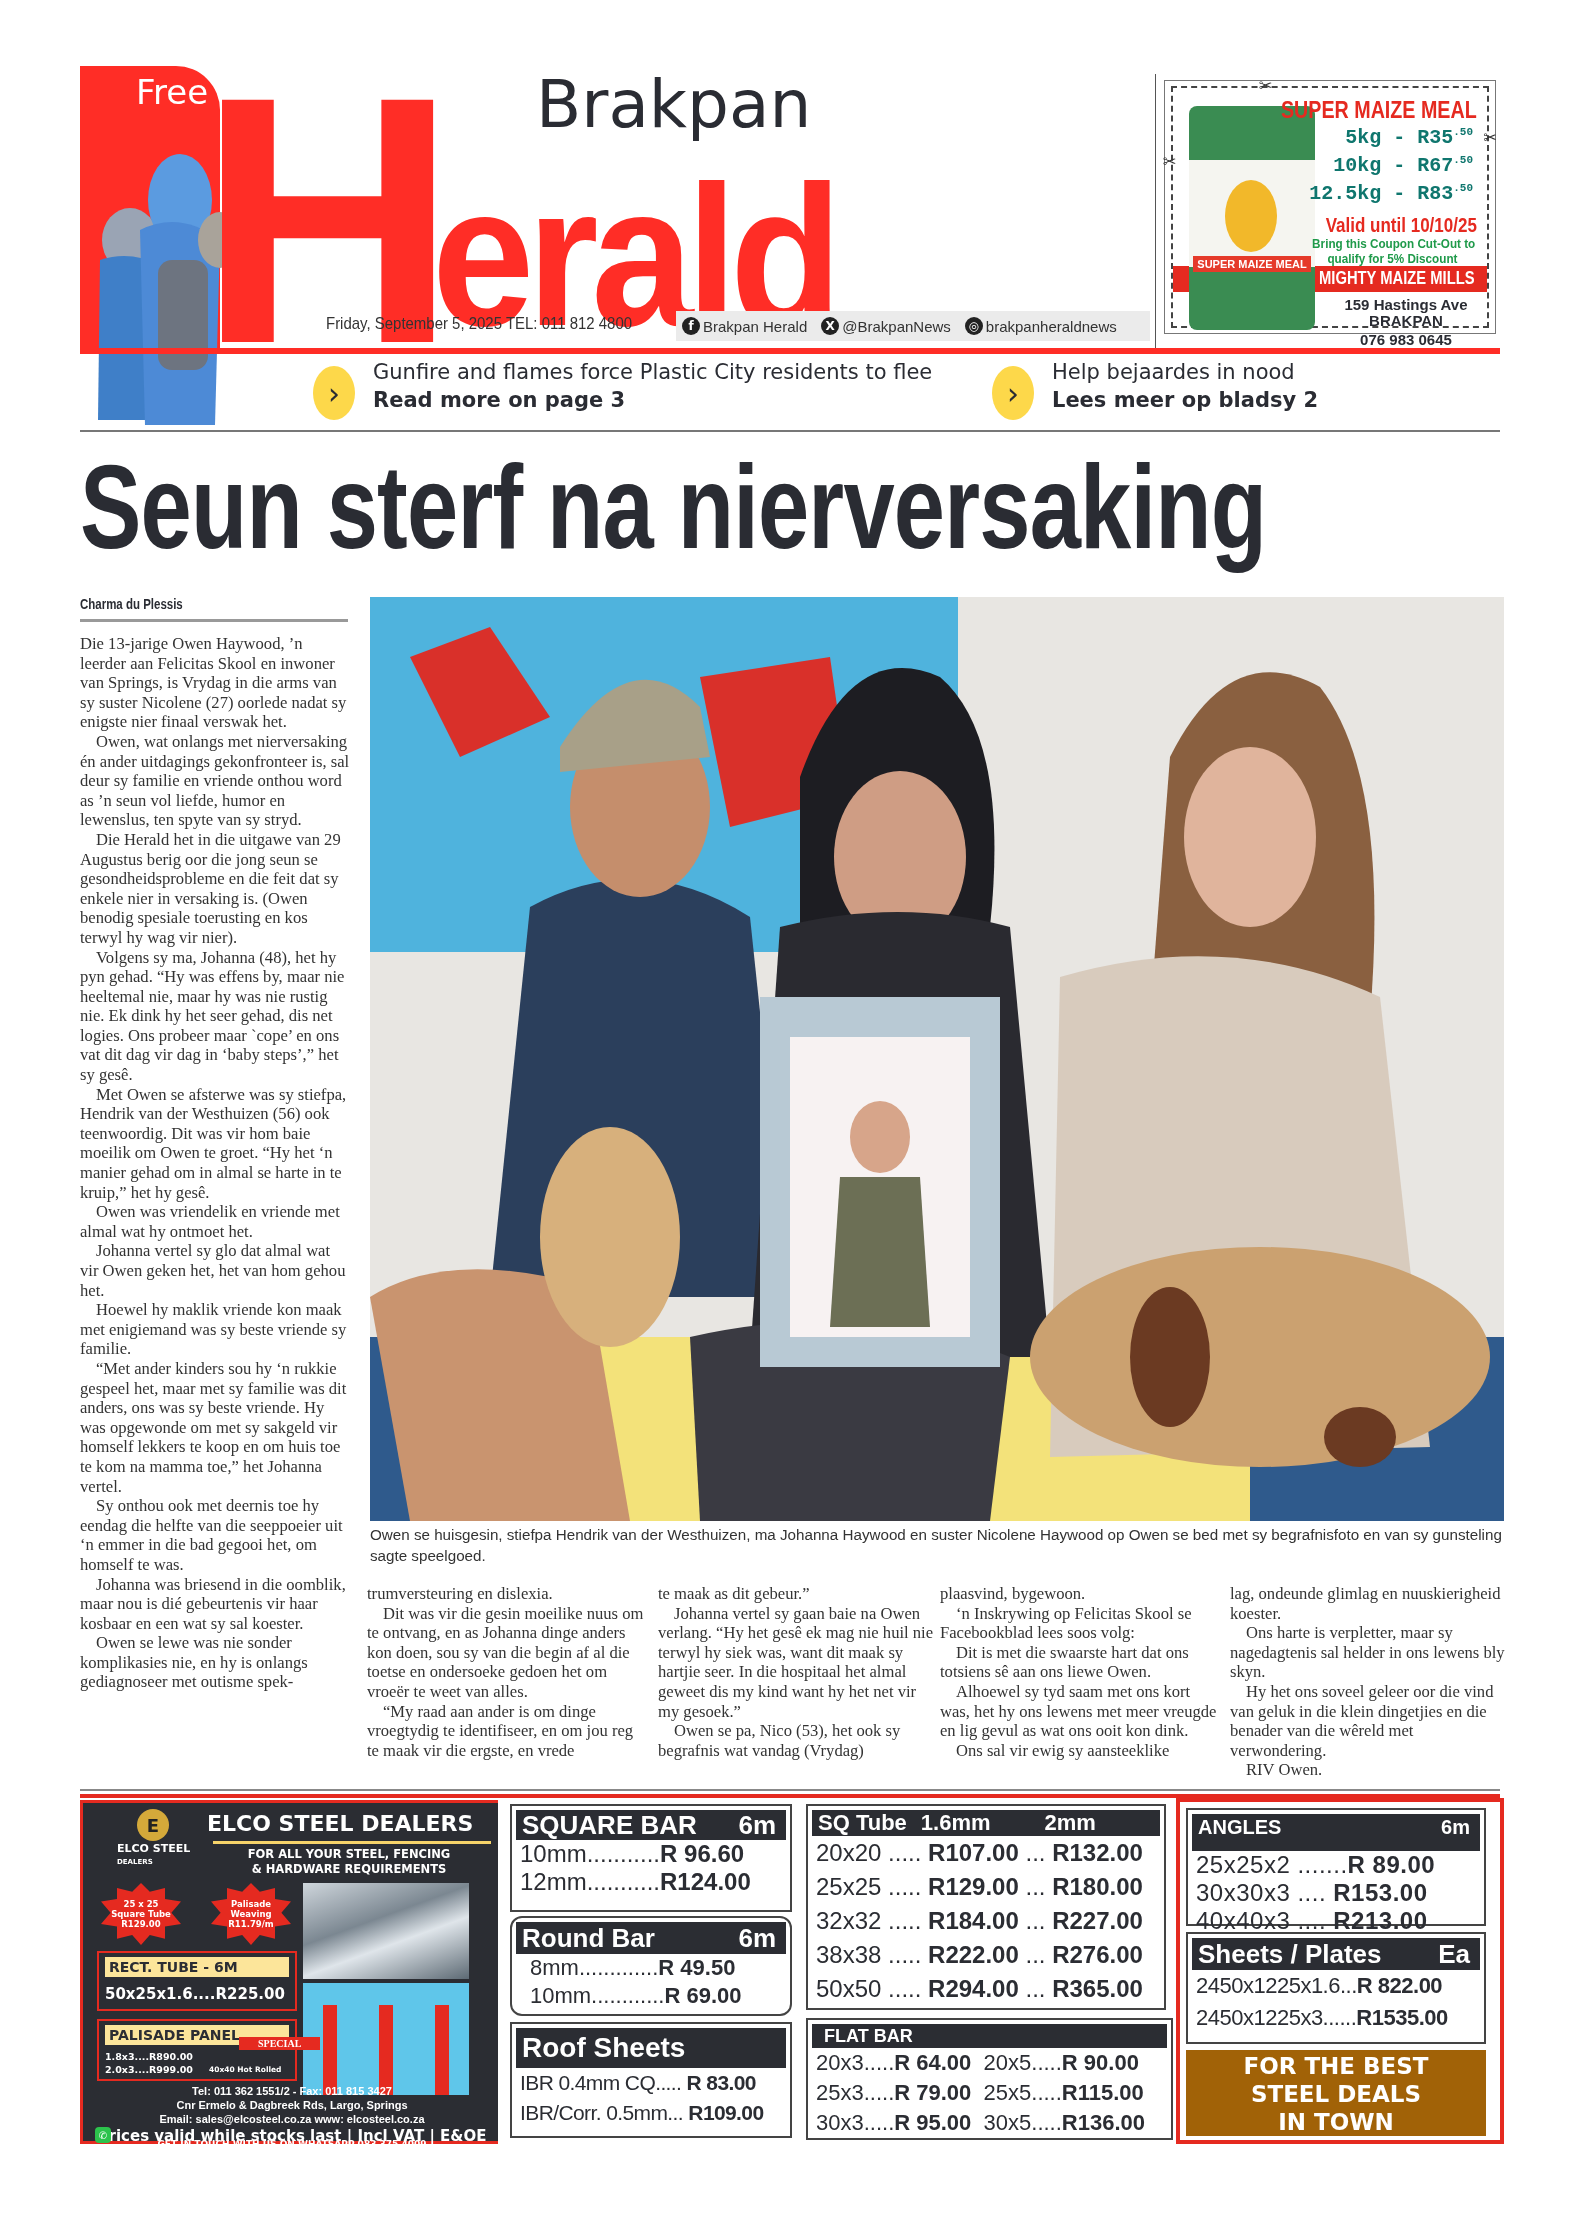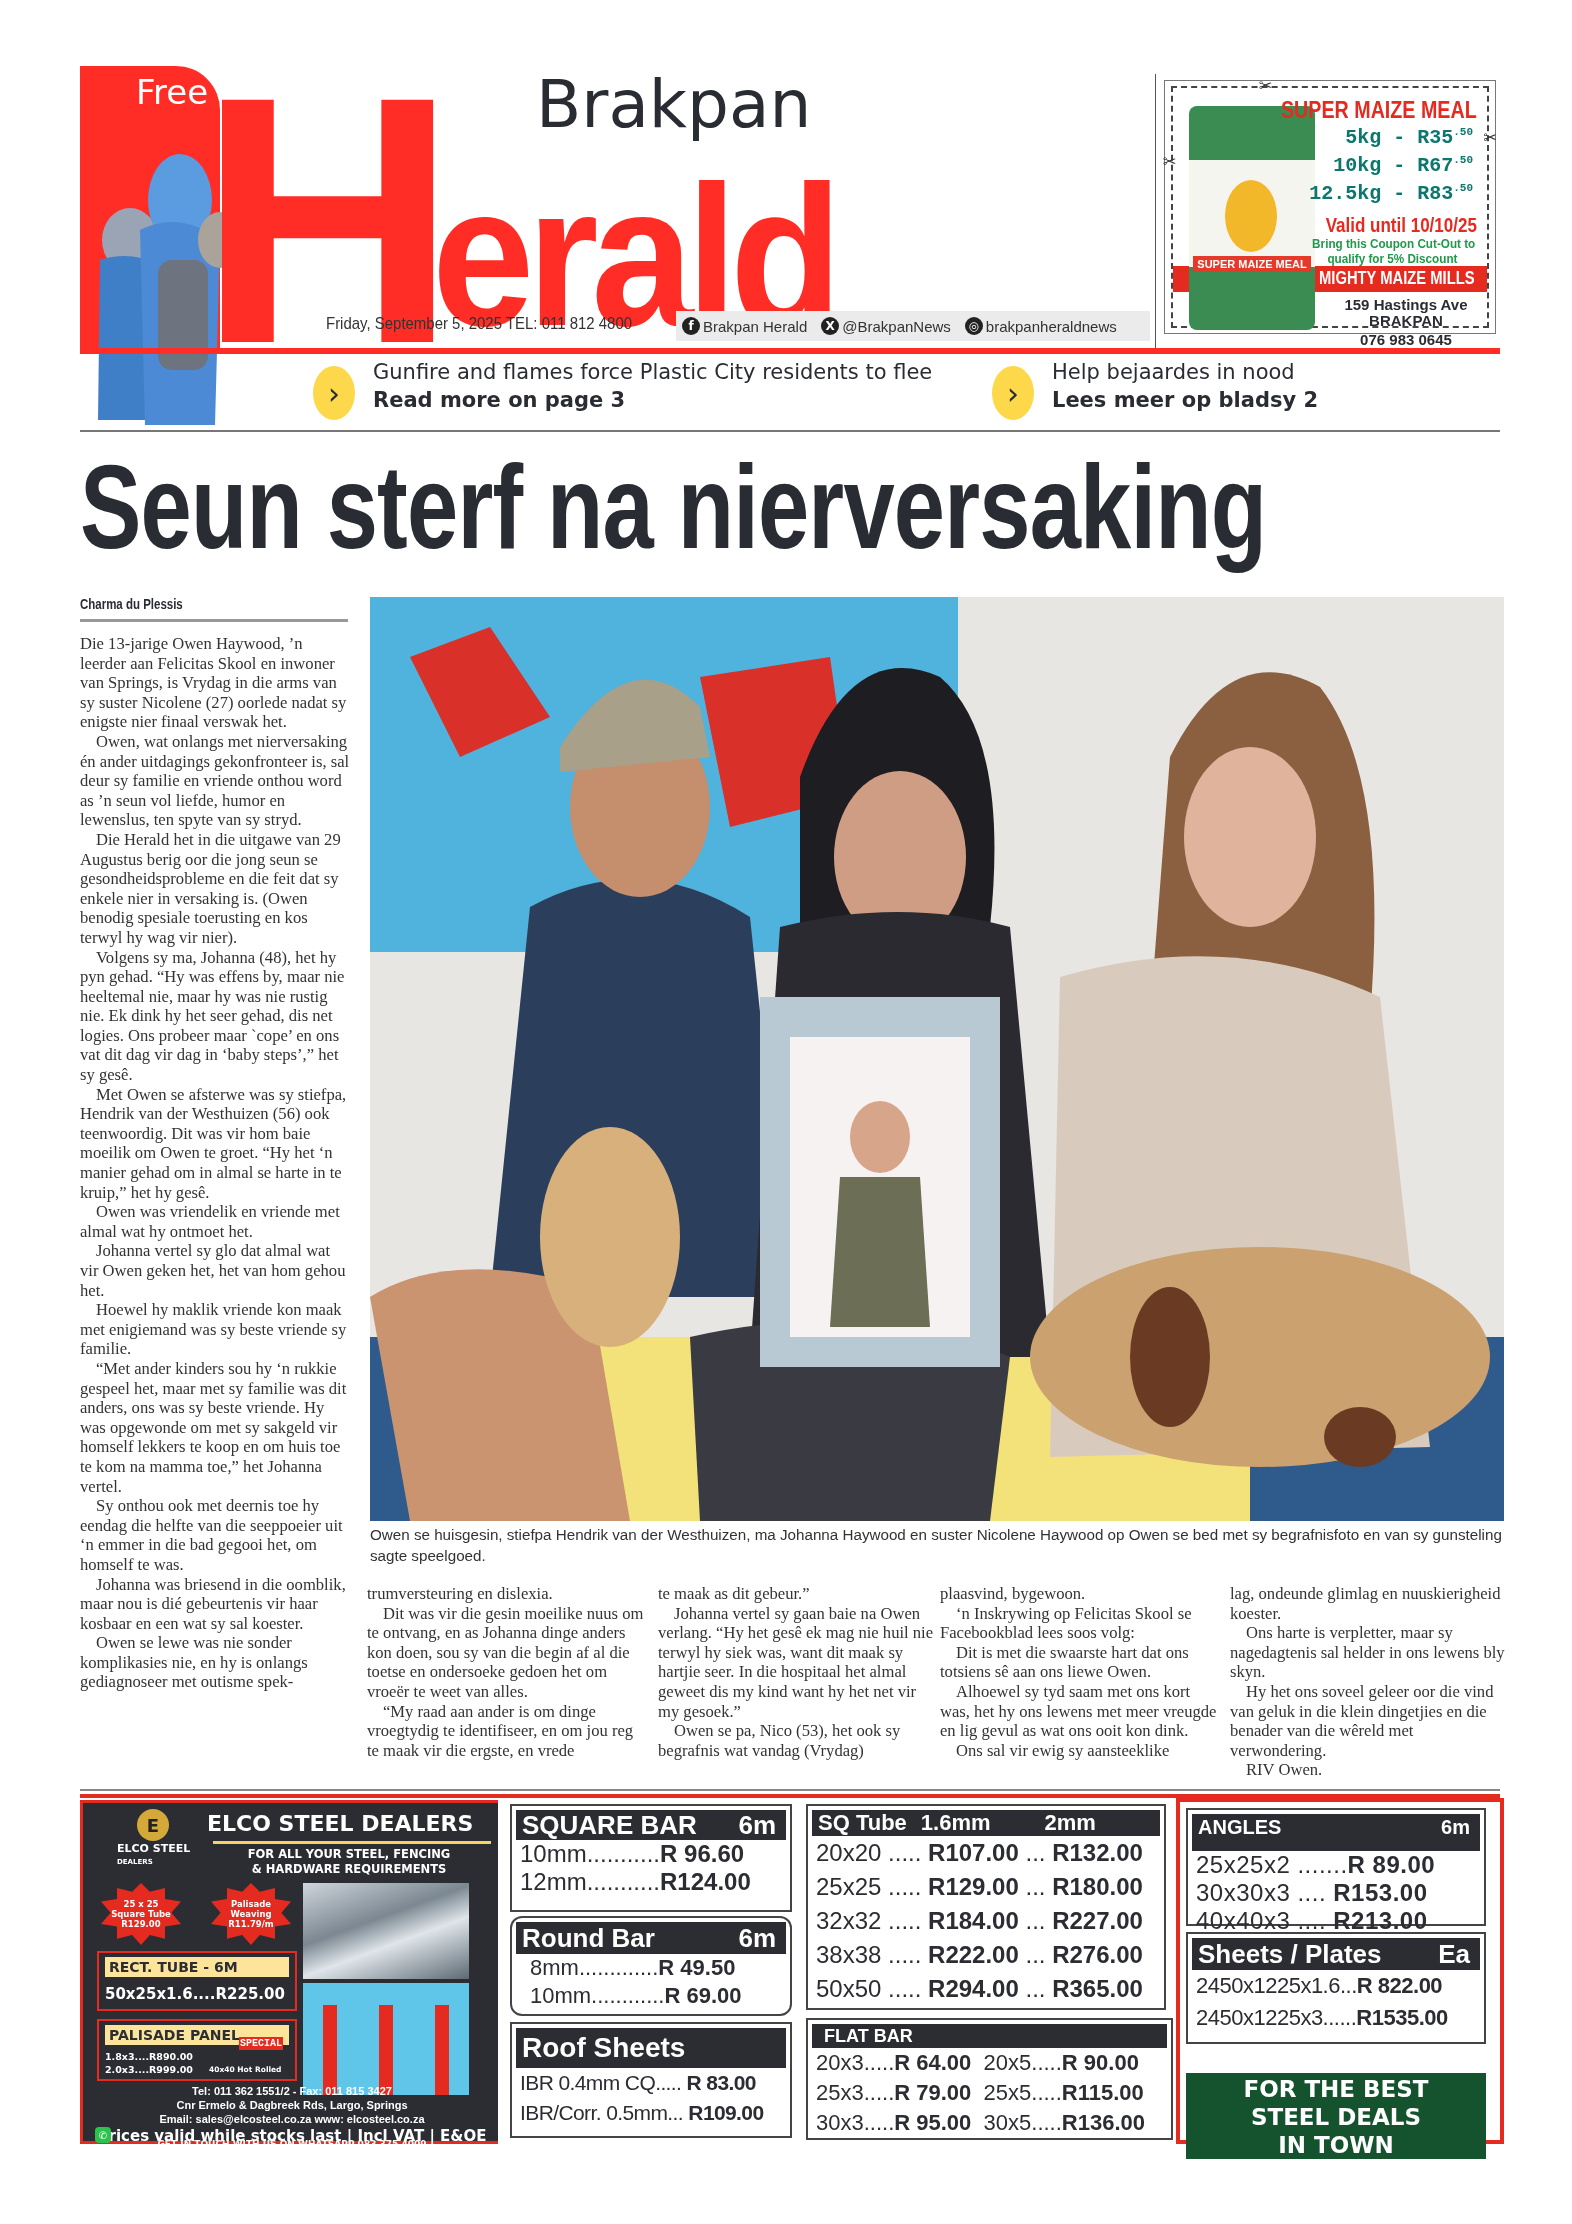--- a/index.html
+++ b/index.html
@@ -76,21 +76,21 @@
   .burst { position: absolute; width: 80px; height: 62px; background: #e52a20; clip-path: polygon(50% 0, 61% 14%, 80% 8%, 80% 26%, 100% 30%, 88% 48%, 100% 66%, 80% 70%, 80% 90%, 61% 84%, 50% 100%, 39% 84%, 20% 90%, 20% 70%, 0 66%, 12% 48%, 0 30%, 20% 26%, 20% 8%, 39% 14%); color: #fff; font-family: "DejaVu Sans", sans-serif; font-weight: 700; font-size: 8.5px; text-align: center; display: flex; align-items: center; justify-content: center; line-height: 10px; }
   .burst1 { left: 18px; top: 80px; }
   .burst2 { left: 128px; top: 80px; }
   .elco-img1 { position: absolute; left: 220px; top: 80px; width: 166px; height: 96px; background: linear-gradient(160deg, #cfd6dc, #7b8791 40%, #dfe5ea 60%, #5d6a74); }
   .elco-img2 { position: absolute; left: 220px; top: 180px; width: 166px; height: 112px; background: #5fc6ea; }
   .spike { position: absolute; bottom: 0; width: 14px; height: 90px; background: #e52a20; }
   .rect-box { position: absolute; left: 14px; top: 148px; width: 200px; height: 60px; border: 2px solid #e52a20; }
   .yellow-tag { position: absolute; left: 6px; top: 4px; width: 184px; height: 20px; background: #fce59a; font-family: "DejaVu Sans", sans-serif; font-weight: 700; font-size: 14px; color: #2b2d33; padding-left: 4px; line-height: 20px; white-space: nowrap; }
   .rect-price { position: absolute; left: 6px; top: 32px; font-family: "DejaVu Sans", sans-serif; font-weight: 700; font-size: 15px; color: #fff; white-space: nowrap; }
   .pal-box { position: absolute; left: 14px; top: 216px; width: 200px; height: 62px; border: 2px solid #e52a20; }
-  .special { position: absolute; left: 140px; top: 16px; background: #e52a20; color: #fff; font-family: Liberation Mono, monospace; font-weight: 700; font-size: 10px; padding: 1px 1px; }
+  .special { position: absolute; left: 140px; top: 16px; background: #e52a20; color: #fff; font-family: Liberation Serif, serif; font-weight: 700; font-size: 10px; padding: 1px 19px; }
   .pal-line { position: absolute; left: 6px; font-family: "DejaVu Sans", sans-serif; font-weight: 700; font-size: 9.5px; color: #fff; white-space: nowrap; }
   .pal-hot { position: absolute; left: 110px; top: 44px; font-family: "DejaVu Sans", sans-serif; font-weight: 700; font-size: 7.5px; color: #fff; white-space: nowrap; }
   .elco-contact { position: absolute; left: 0; width: 418px; text-align: center; font-family: "Liberation Sans", sans-serif; font-weight: 700; font-size: 11px; color: #fff; white-space: nowrap; }
   .wa { position: absolute; left: 12px; top: 324px; width: 16px; height: 16px; border-radius: 4px; background: #2cc34c; color: #fff; font-size: 10px; display: flex; align-items: center; justify-content: center; font-family: "DejaVu Sans", sans-serif; }
 
   .price-box { position: absolute; border: 2px solid #444; background: #fff; padding: 4px; }
   .pb-head { background: #2b2d33; color: #fff; font-family: "Liberation Sans", sans-serif; font-weight: 700; display: flex; justify-content: space-between; padding: 0 10px 0 6px; white-space: nowrap; }
   .pb-row { font-family: "Liberation Sans", sans-serif; color: #2b2d33; white-space: nowrap; padding-left: 4px; }
   .pb-row b { font-weight: 700; }
 
@@ -111,21 +111,21 @@
   .flat-bar .pb-head { font-size: 18px; height: 24px; line-height: 24px; }
   .flat-bar .pb-row { font-size: 22px; line-height: 30px; }
 
   .right-ad { left: 1176px; top: 1798px; width: 328px; height: 346px; border: 4px solid #e52a20; background: #fff; }
   .angles { left: 6px; top: 6px; width: 300px; height: 118px; }
   .angles .pb-head { font-size: 20px; height: 37px; line-height: 26px; }
   .angles .pb-row { font-size: 24px; line-height: 28px; letter-spacing: 0.5px; }
   .sheets { left: 6px; top: 130px; width: 300px; height: 112px; }
   .sheets .pb-head { font-size: 26px; height: 32px; line-height: 32px; }
   .sheets .pb-row { font-size: 22px; line-height: 32px; letter-spacing: -0.5px; }
-  .best-deal { position: absolute; left: 6px; top: 248px; width: 300px; height: 86px; background: #14532d; color: #fff; font-family: "DejaVu Sans", sans-serif; font-weight: 700; font-size: 23px; line-height: 28px; text-align: center; padding-top: 2px; margin-top: 23px; }
+  .best-deal { position: absolute; left: 6px; top: 248px; width: 300px; height: 86px; background: #a16207; color: #fff; font-family: "DejaVu Sans", sans-serif; font-weight: 700; font-size: 23px; line-height: 28px; text-align: center; padding-top: 2px; }
 </style>
 </head>
 <body>
 
 <div class="abs red-block"></div>
 <div class="abs free">Free</div>
 <svg class="abs kids" viewBox="0 0 150 280">
   <ellipse cx="50" cy="90" rx="28" ry="32" fill="#9aa4b4"></ellipse>
   <path d="M20 110 Q50 100 80 115 L82 270 L18 270 Z" fill="#3f7fc8"></path>
   <ellipse cx="100" cy="50" rx="32" ry="46" fill="#5b9be0"></ellipse>

